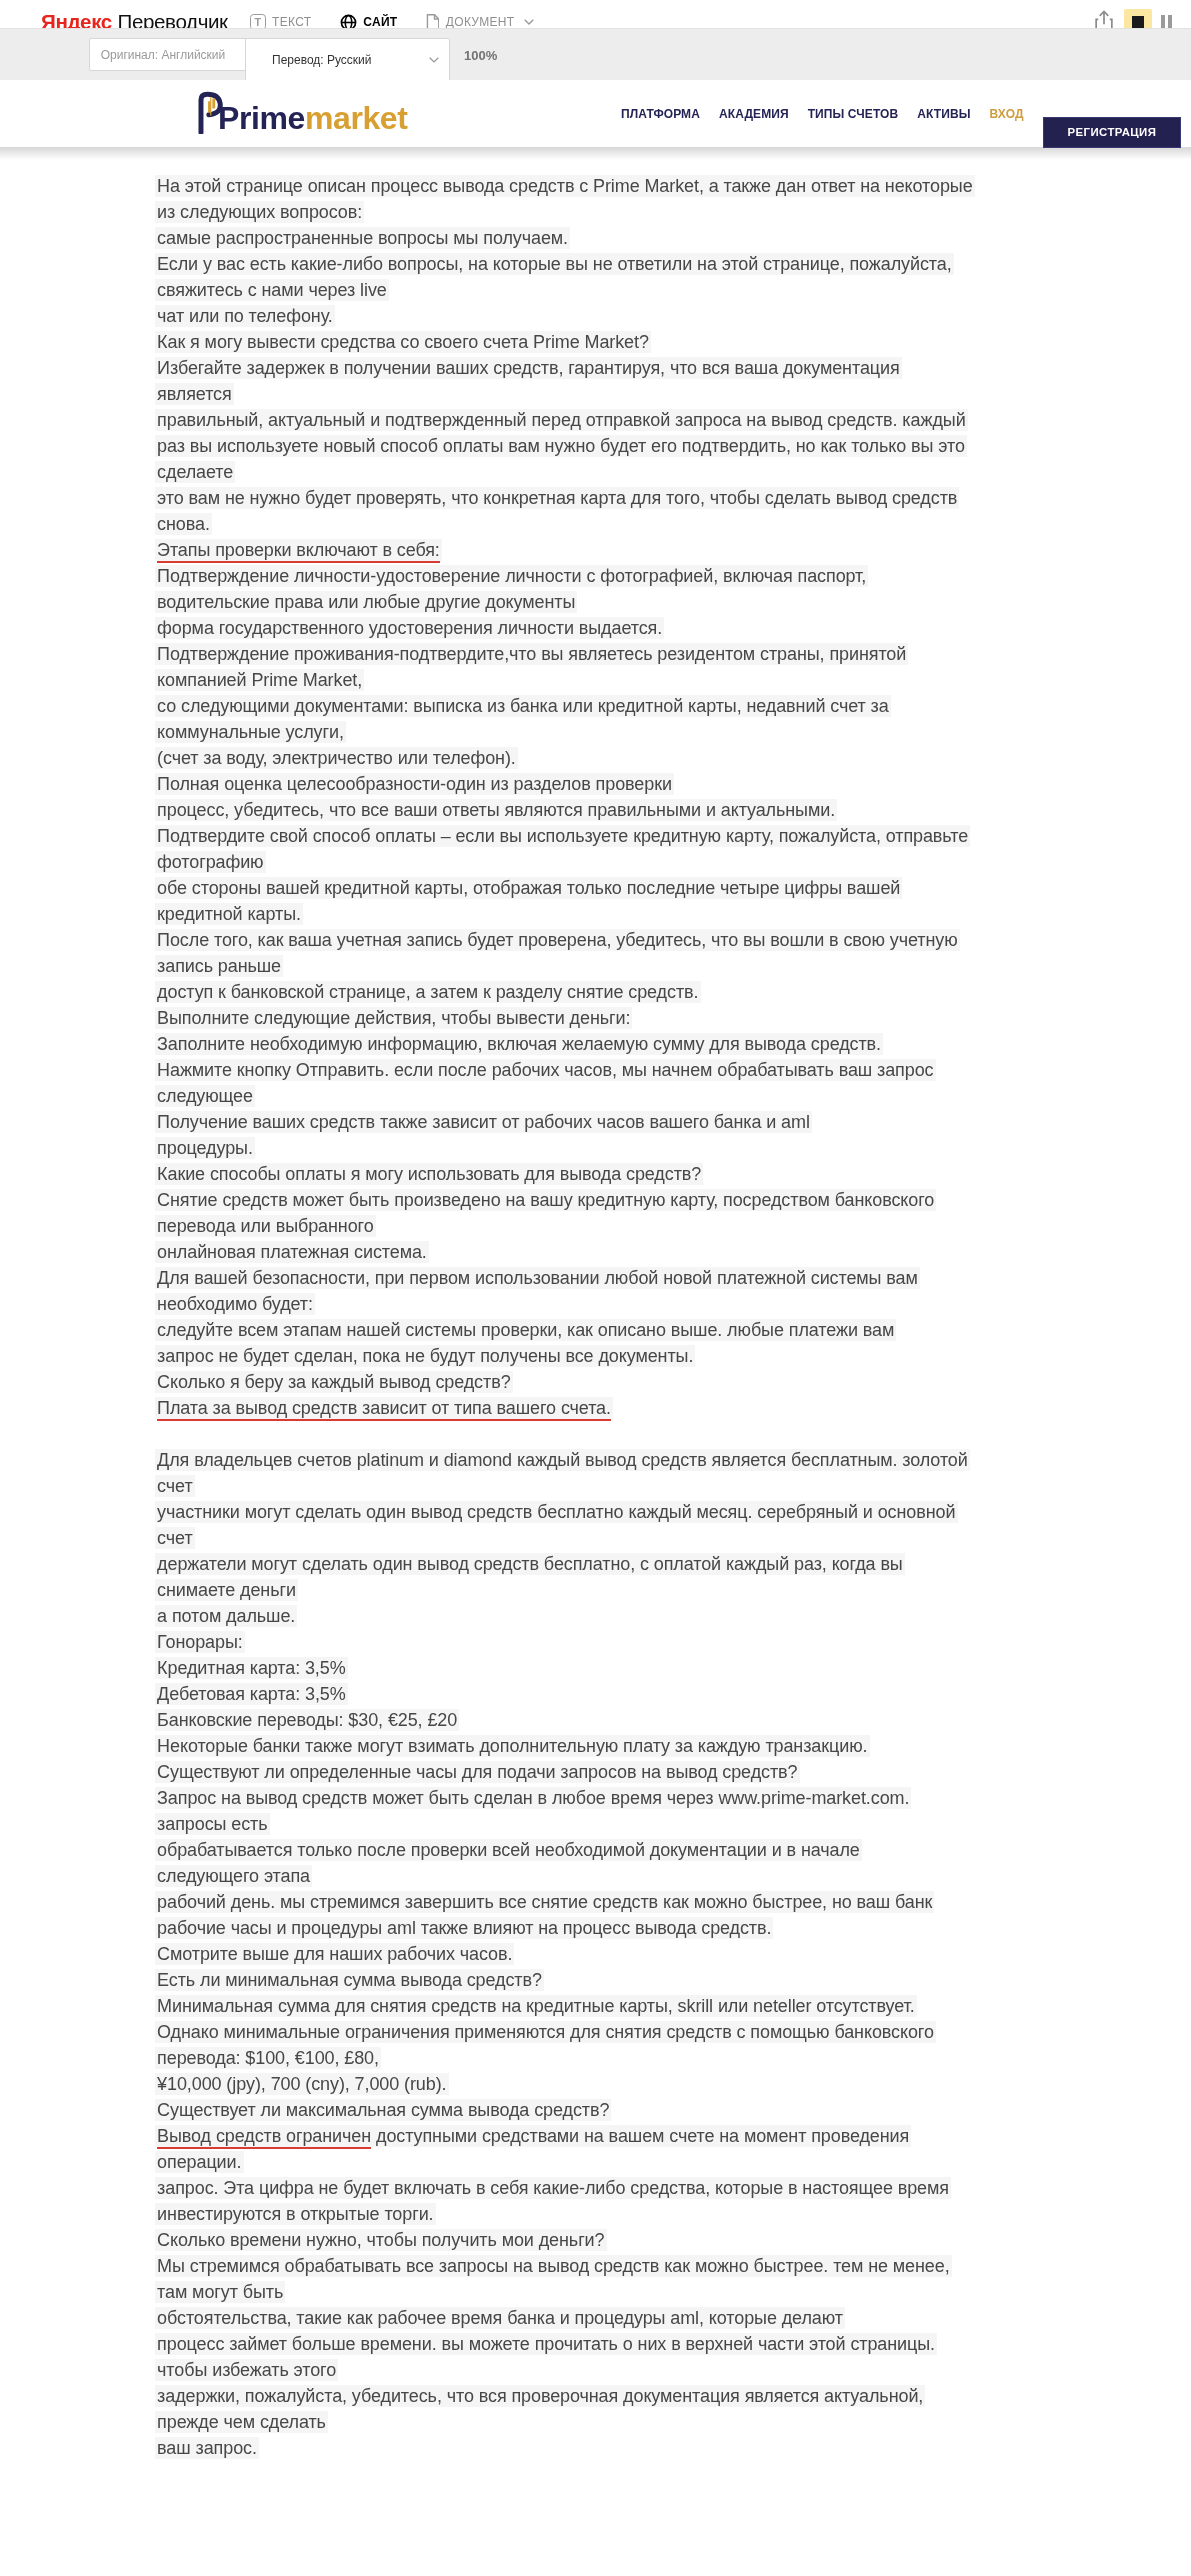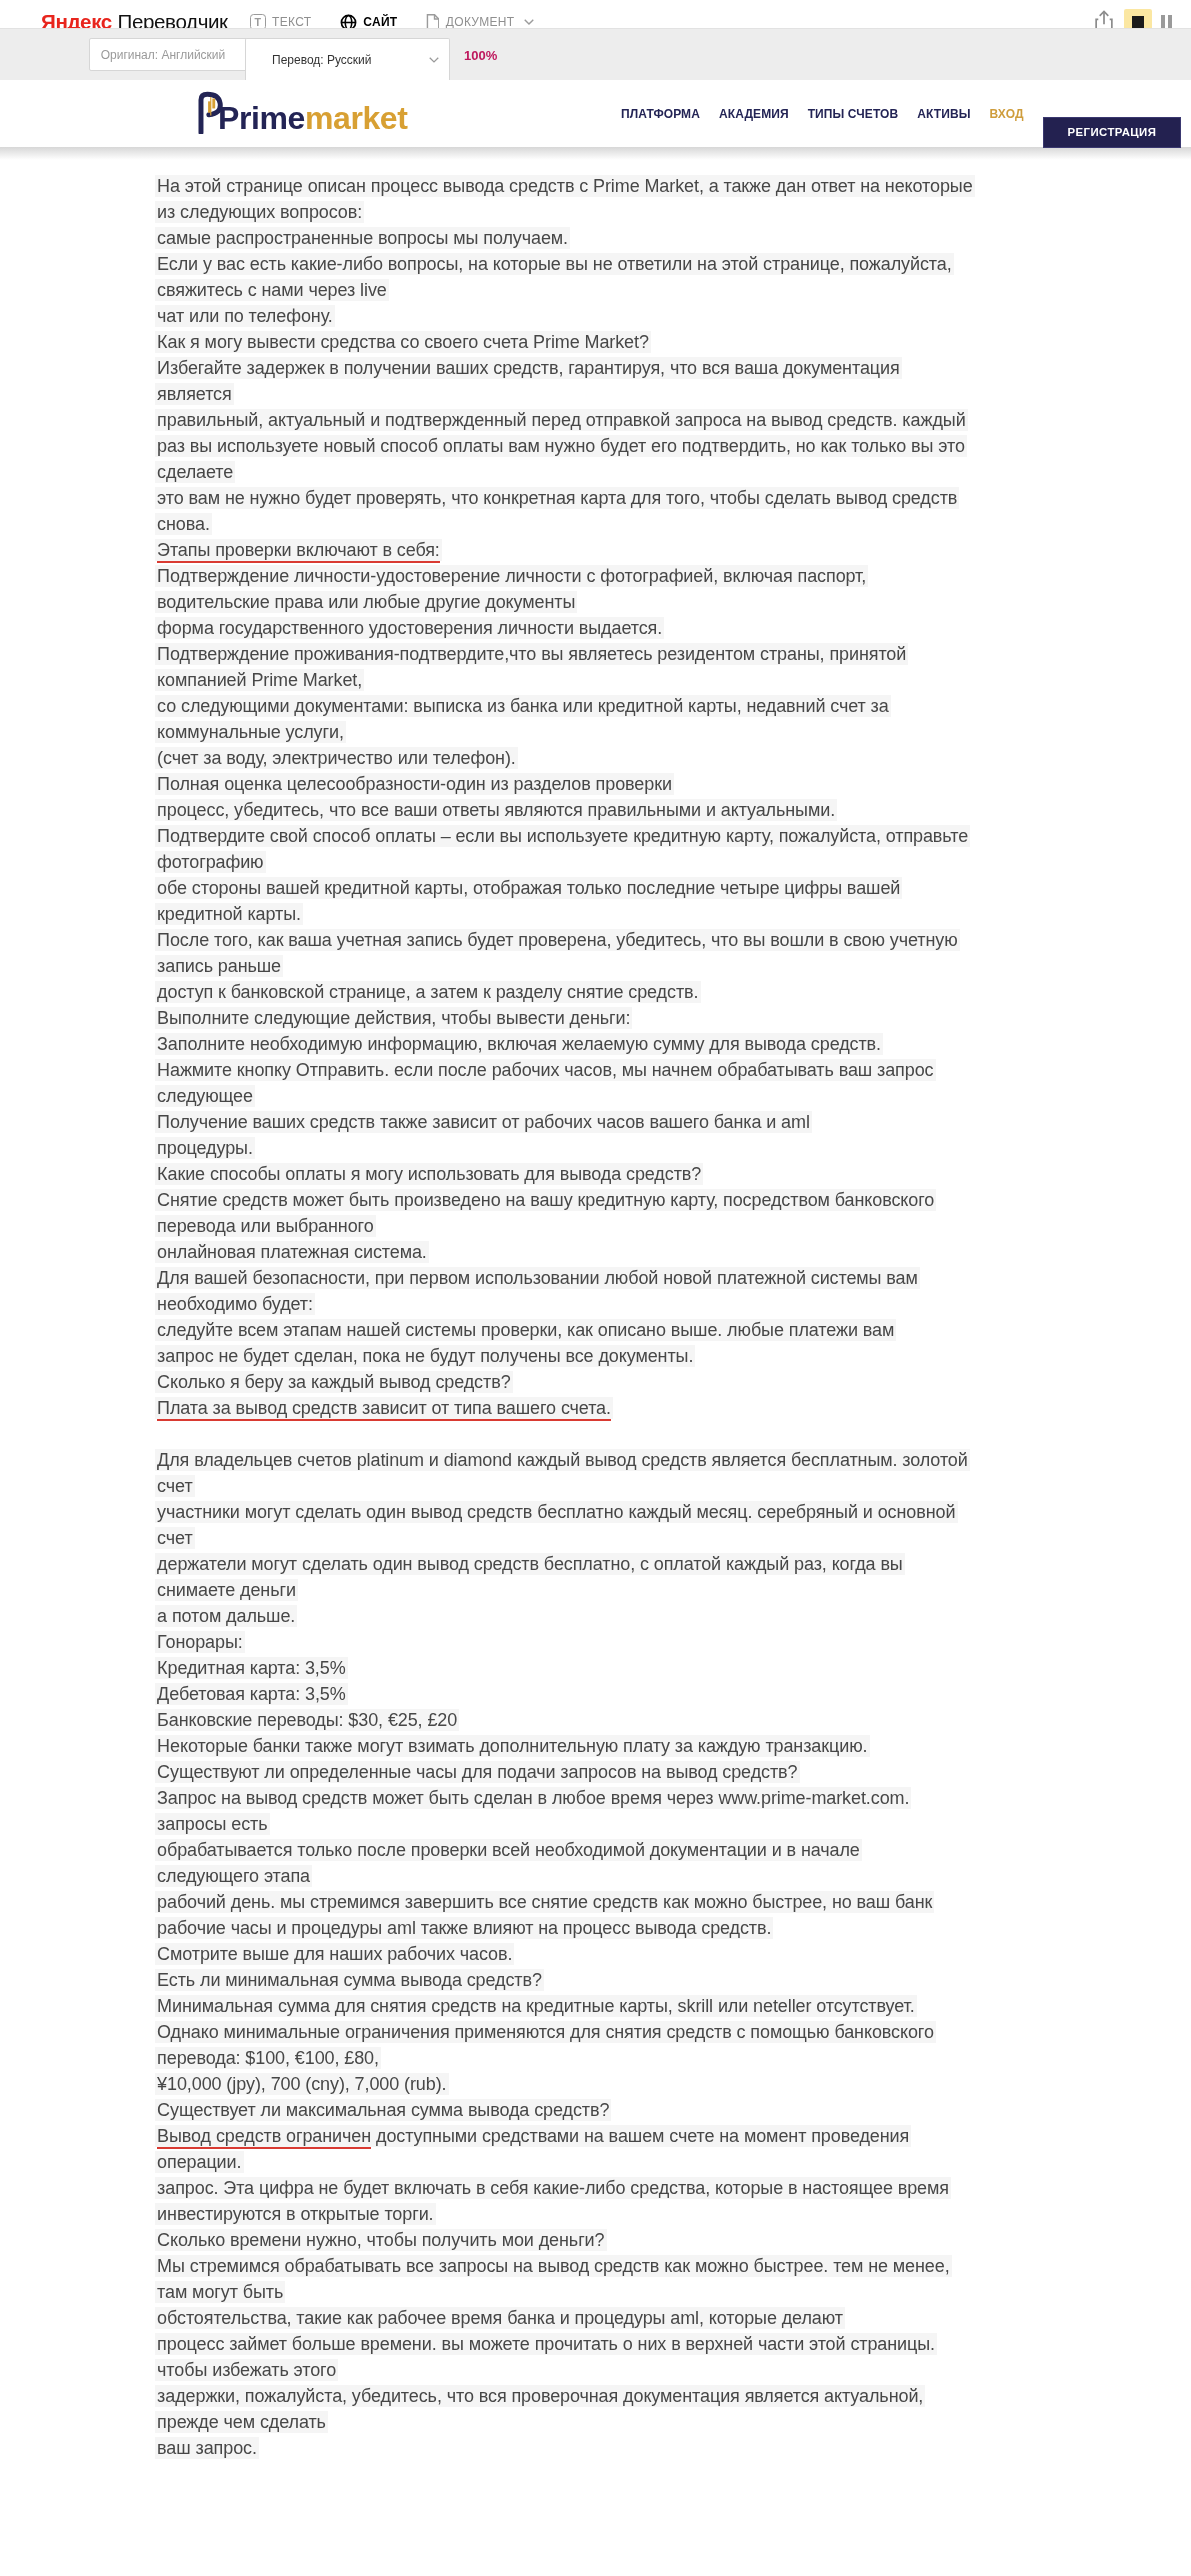--- a/index.html
+++ b/index.html
@@ -120,21 +120,21 @@
     <svg class="chev" viewBox="0 0 14 9">
       <polyline points="1,1 7,7 13,1" fill="none" stroke="#9a9a9a" stroke-width="1.8"></polyline>
     </svg>
   </div>
   <div class="lang-dst">
     <span>Перевод: Русский</span>
     <svg class="chev" viewBox="0 0 14 9">
       <polyline points="1,1 7,7 13,1" fill="none" stroke="#9a9a9a" stroke-width="1.8"></polyline>
     </svg>
   </div>
-  <span class="zoom-pct" id="zoom-pct" style="color: #be185d;">100%</span>
+  <span class="zoom-pct" id="zoom-pct" style="color: #737373;">100%</span>
 </div>
 
 <div class="site-header">
   <div class="pm-logo">
     <svg width="37" height="44" viewBox="0 0 52 62">
       <path d="M14 60 V14 q0-8 9-8 q16 0 18 13 q2 14 -16 16" fill="none" stroke="#232455" stroke-width="7" stroke-linecap="round"></path>
       <rect x="24" y="16" width="4" height="16" fill="#d8a033"></rect>
       <rect x="30" y="12" width="4" height="14" fill="#d8a033"></rect>
       <rect x="27" y="10" width="1.6" height="26" fill="#d8a033"></rect>
     </svg>

